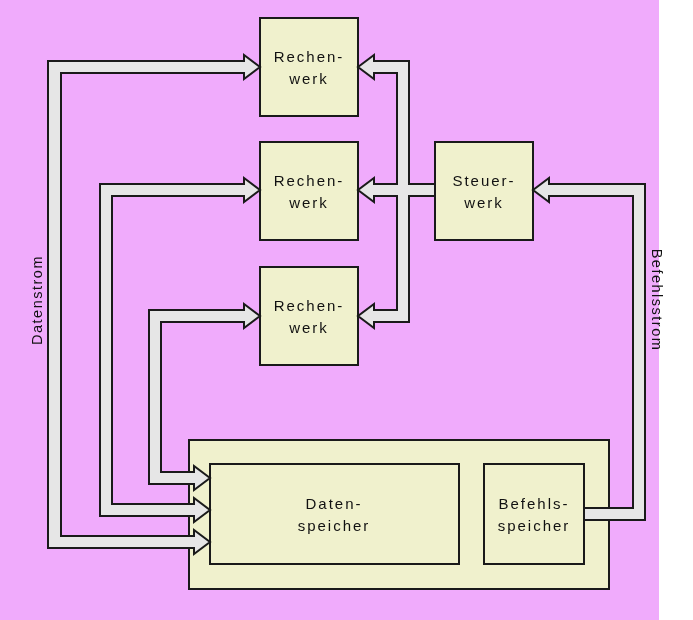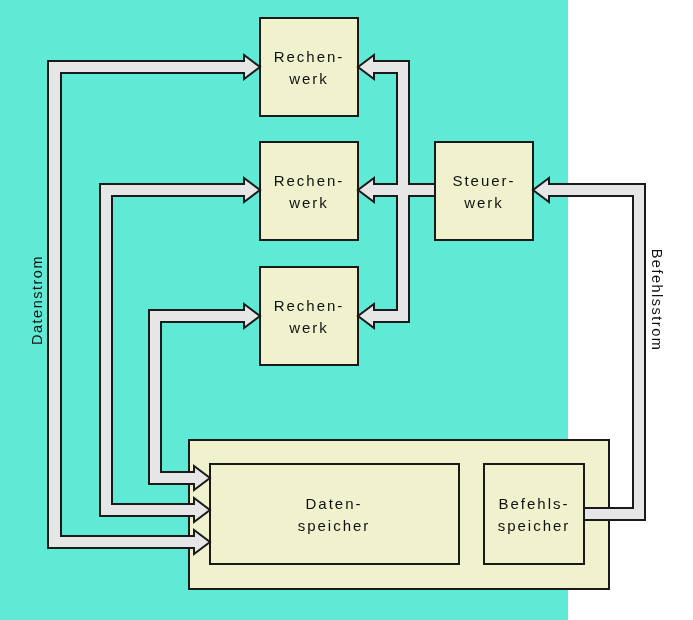--- a/index.html
+++ b/index.html
@@ -2,23 +2,23 @@
 <html><head>
 <meta charset="utf-8">
 <style>
   html, body {
     margin: 0;
     padding: 0;
     background: #ffffff;
   }
   .stage {
     position: relative;
-    width: 568px;
+    width: 659px;
     height: 620px;
-    background: #5eead4;
+    background: #f0abfc;
     font-family: "Liberation Sans", "DejaVu Sans", sans-serif;
   }
   svg { display: block; }
   .box {
     stroke: #1a1a1a;
     stroke-width: 2;
   }
   .arrow {
     stroke: #1a1a1a;
     stroke-width: 2;

